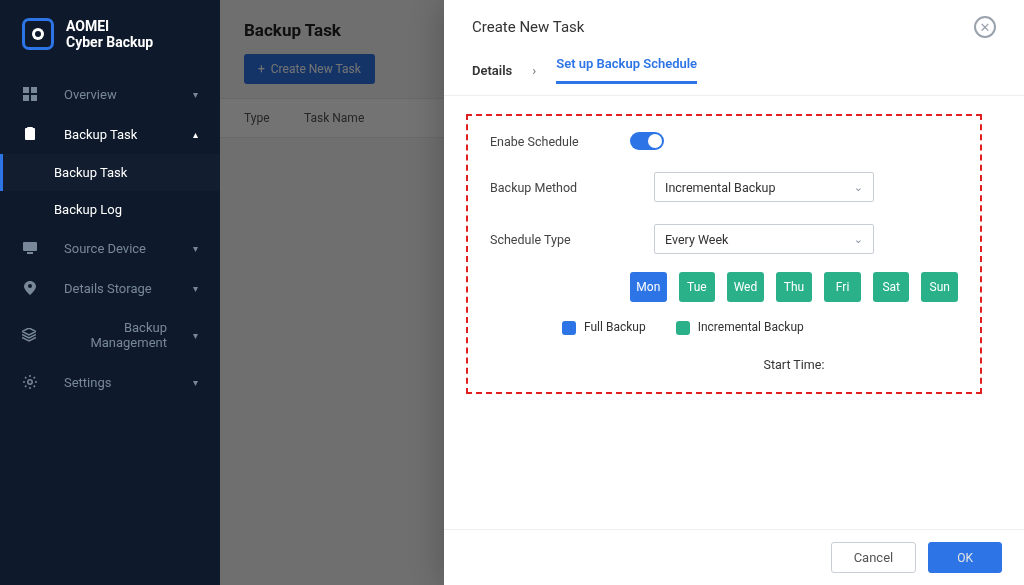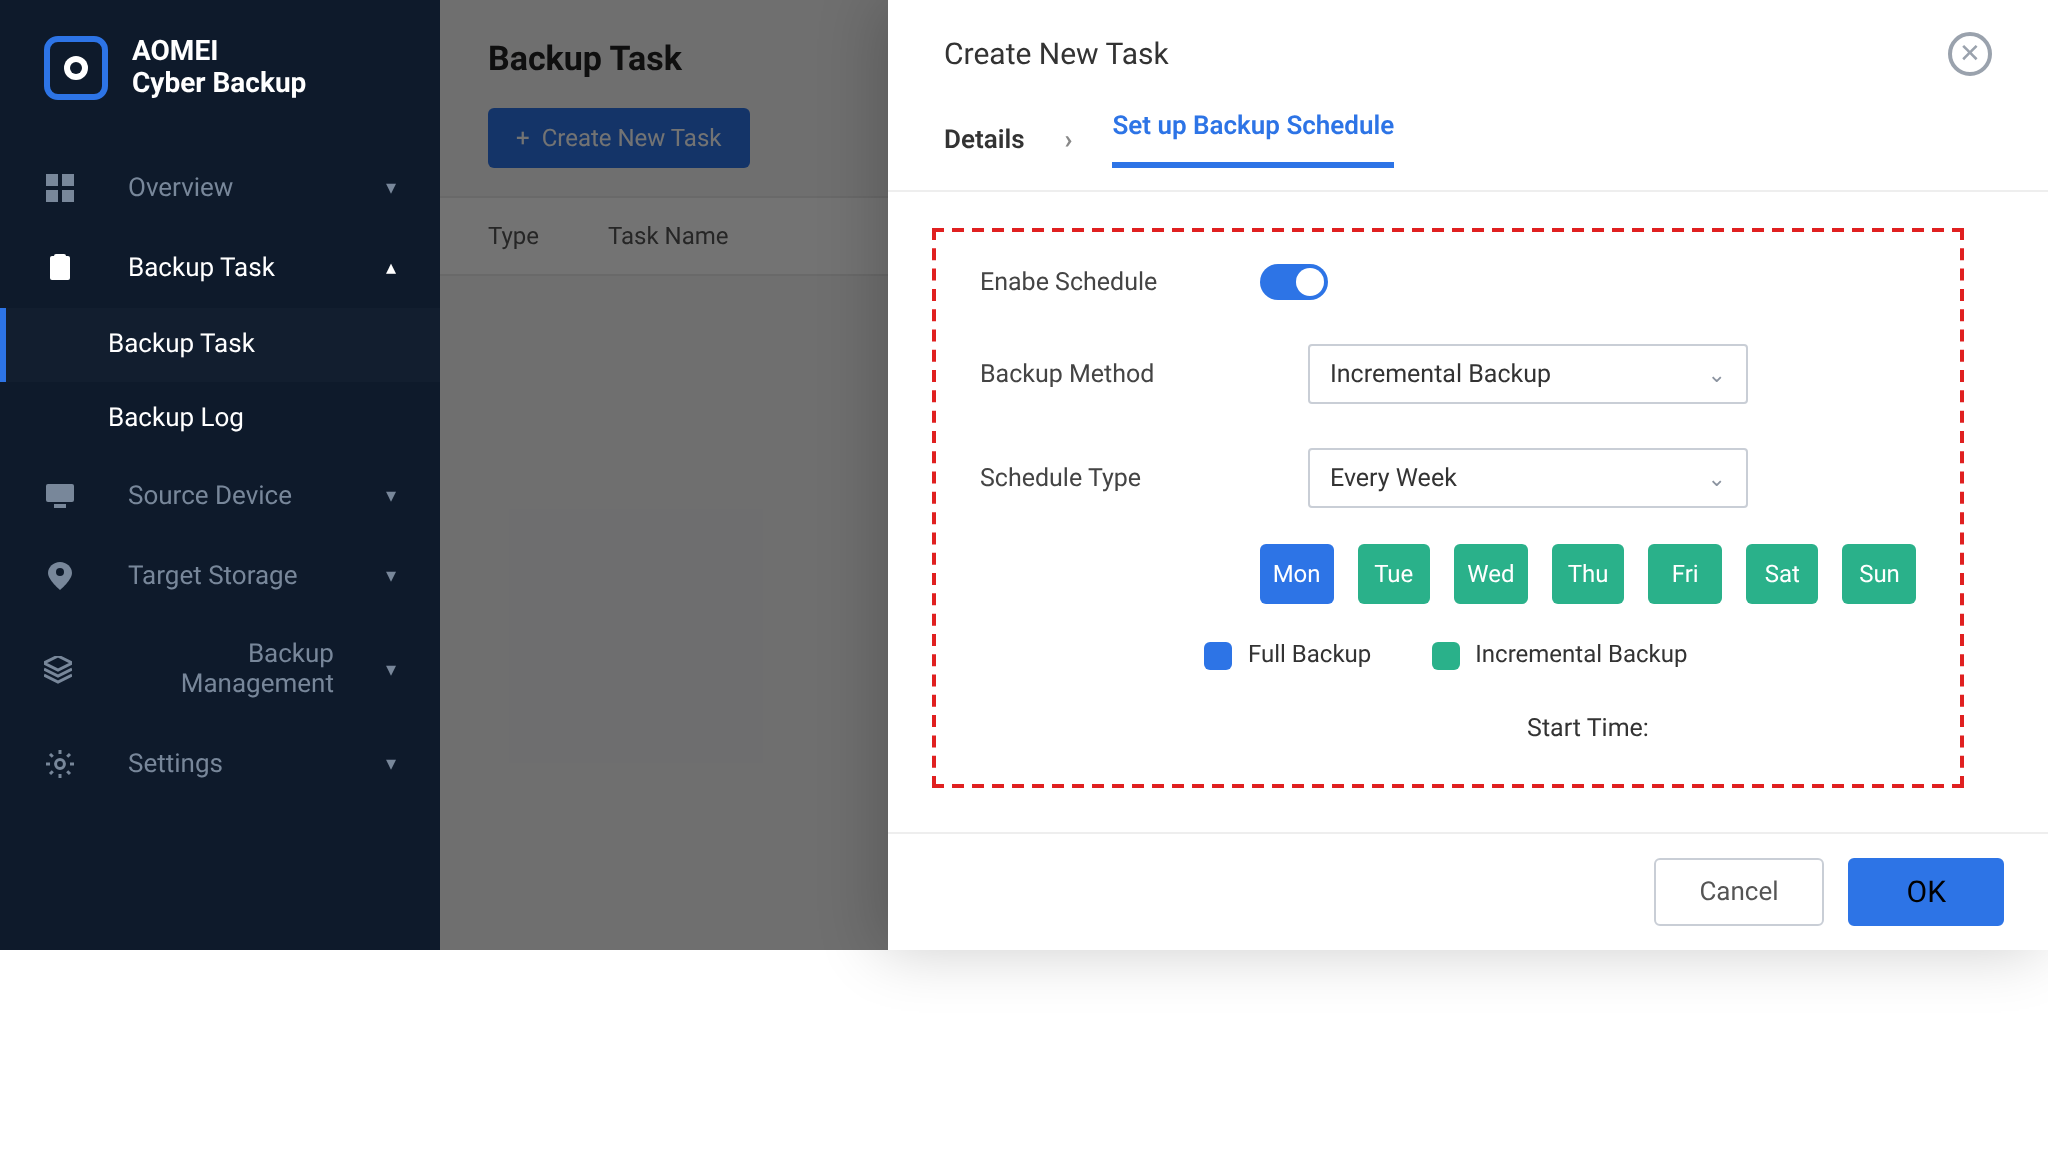--- a/index.html
+++ b/index.html
@@ -1,19 +1,19 @@
 <!DOCTYPE html>
 <html><head>
 <meta charset="utf-8">
 <style>
 * { margin:0; padding:0; box-sizing:border-box; font-family:-apple-system,BlinkMacSystemFont,"Segoe UI",Roboto,Arial,sans-serif; }
 html,body { width:1024px; height:585px; overflow:hidden; background:#fff; }
 
 
-.app { display:flex; width:1024px; height:475px; }
+.app { display:flex; width:1024px; height:585px; }
 .sidebar { width:220px; background:#0e1a2b; color:#8a9aac; display:flex; flex-direction:column; font-size:13px; }
 .brand { display:flex; align-items:center; padding:18px 22px; gap:12px; }
 .brand-logo { width:32px; height:32px; border:3px solid #2d74e6; border-radius:7px; position:relative; display:flex; align-items:center; justify-content:center; }
 .brand-logo-inner { width:12px; height:12px; border-radius:50%; background:#fff; position:relative; }
 .brand-logo-inner::after { content:""; position:absolute; width:6px; height:6px; border-radius:50%; background:#0e1a2b; top:3px; left:3px; }
 .brand-text { display:flex; flex-direction:column; color:#fff; font-weight:700; line-height:1.15; font-size:14px; }
 .nav { flex:1; padding-top:6px; }
 .nav-item { display:flex; align-items:center; padding:12px 22px; gap:26px; color:#78879a; cursor:pointer;text-align:right; }
 .nav-item.active > .nav-label { color:#fff; }
 .nav-item.active { color:#fff; }
@@ -55,32 +55,32 @@
 .toggle { width:34px; height:18px; border-radius:18px; background:#2d74e6; position:relative; cursor:pointer; }
 .toggle-knob { position:absolute; top:2px; right:2px; width:14px; height:14px; border-radius:50%; background:#fff; }
 
 .select { width:220px; height:30px; border:1px solid #c9ced6; border-radius:2px; background:#fff; display:flex; align-items:center; padding:0 10px; font-size:12.5px; color:#333; cursor:pointer; position:relative; }
 .select .sel-chev { margin-left:auto; color:#8b93a0; font-size:11px; }
 
 .days { display:flex; gap:12px; margin-left:140px; margin-top:18px; }
 .day { width:40px; height:30px; border-radius:3px; background:#2ab18a; color:#fff; font-size:12px; display:flex; align-items:center; justify-content:center; cursor:pointer; }
 .day.sel { background:#2d74e6; }
 
-.legend { display:flex; gap:30px; margin-left:112px; margin-top:18px; font-size:12px; color:#333; align-items:center; }
+.legend { display:flex; gap:30px; margin-left:72px; margin-top:18px; font-size:12px; color:#333; align-items:center; }
 .legend-sw { width:14px; height:14px; border-radius:3px; display:inline-block; margin-right:8px; vertical-align:middle; }
 .legend-sw.blue { background:#2d74e6; }
 .legend-sw.green { background:#2ab18a; }
 
 .startrow { display:flex; align-items:center; margin-left:140px; margin-top:22px; font-size:12.5px; color:#333; gap:10px;flex-direction:column; }
 .time-input { width:96px; height:28px; border:1px solid #c9ced6; border-radius:2px; display:flex; align-items:center; padding:0 8px; font-size:12.5px; color:#333; background:#fff; }
 .time-input .clock { margin-left:auto; color:#8b93a0; }
 
 .drawer-foot { display:flex; justify-content:flex-end; gap:12px; padding:12px 22px; border-top:1px solid #eee; }
 .btn-sec { background:#fff; border:1px solid #c9ced6; color:#555; padding:7px 22px; border-radius:3px; font-size:13px; cursor:pointer; }
-.btn-pri { background:#2d74e6; border:1px solid #2d74e6; color:#000000; padding:7px 28px; border-radius:3px; font-size:15px; cursor:pointer; }
+.btn-pri { background:#2d74e6; border:1px solid #2d74e6; color:#e5e5e5; padding:7px 28px; border-radius:3px; font-size:12px; cursor:pointer; }
 
 svg{display:block}
 </style>
 </head>
 <body>
 
 <div class="app">
 
   <aside class="sidebar">
     <div class="brand">
@@ -127,21 +127,21 @@
         <span class="nav-label">Source Device</span>
         <span class="chev">▾</span>
       </div>
       <div class="nav-item">
         <span class="nav-icon">
             <svg width="12" height="14" viewBox="0 0 12 14">
               <path d="M6 0C2.7 0 0 2.5 0 5.5 0 9 6 14 6 14s6-5 6-8.5C12 2.5 9.3 0 6 0z" fill="#78879a"></path>
               <circle cx="6" cy="5" r="2" fill="#0e1a2b"></circle>
             </svg>
           </span>
-        <span class="nav-label">Target Storage</span>
+        <span class="nav-label">Details Storage</span>
         <span class="chev">▾</span>
       </div>
       <div class="nav-item">
         <span class="nav-icon">
             <svg width="14" height="14" viewBox="0 0 14 14">
               <path d="M7 0l7 3.5L7 7 0 3.5 7 0zM0 6.5L7 10l7-3.5M0 9.5L7 13l7-3.5" fill="none" stroke="#78879a" stroke-width="1.5"></path>
             </svg>
           </span>
         <span class="nav-label">Backup Management</span>
         <span class="chev">▾</span>

